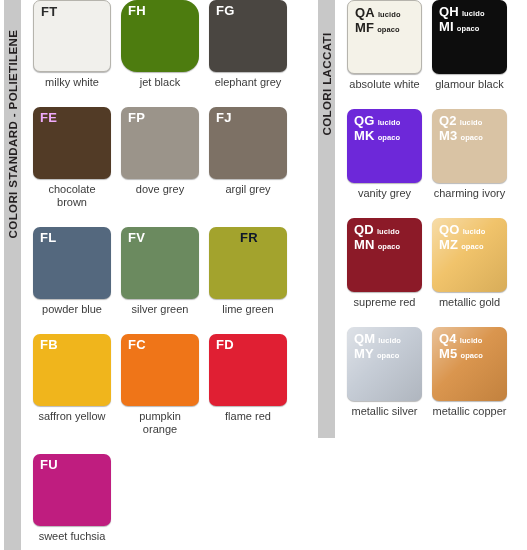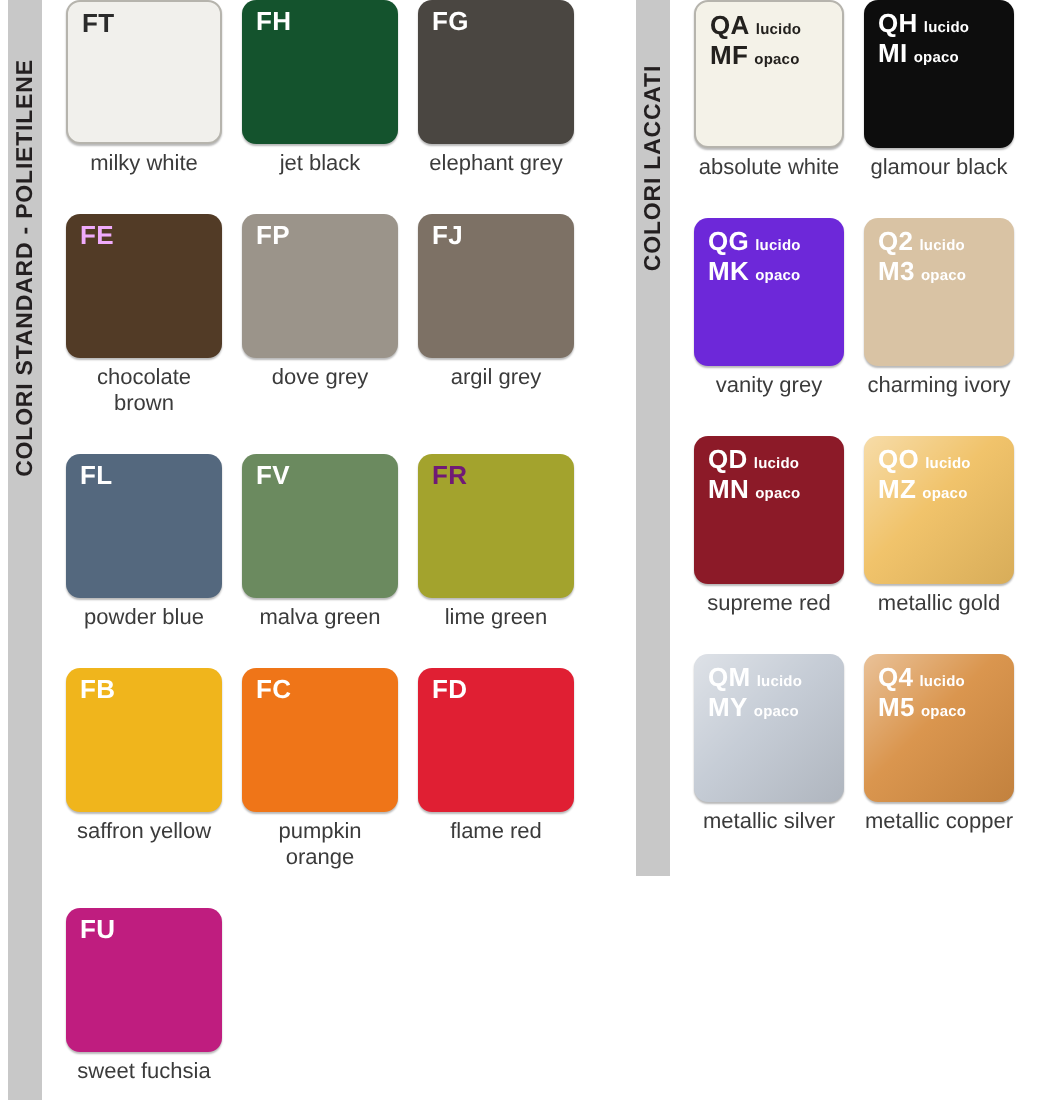--- a/index.html
+++ b/index.html
@@ -124,21 +124,21 @@
 
   <div class="panel" id="panel-standard">
       <div class="row">
         <div class="cell">
           <div class="swatch bordered" style="background: rgb(241, 240, 236);">
             <div class="code" style="color: rgb(43, 43, 43);">FT</div>
           </div>
           <div class="caption">milky white</div>
         </div>
         <div class="cell">
-          <div class="swatch" style="background: #14532d;">
+          <div class="swatch" style="background: #4d7c0f; border-radius: 16px;">
             <div class="code" style="color: rgb(255, 255, 255);">FH</div>
           </div>
           <div class="caption">jet black</div>
         </div>
         <div class="cell">
           <div class="swatch" style="background: rgb(74, 70, 65);">
             <div class="code" style="color: rgb(255, 255, 255);">FG</div>
           </div>
           <div class="caption">elephant grey</div>
         </div>
@@ -169,25 +169,25 @@
         <div class="cell">
           <div class="swatch" style="background: rgb(84, 104, 126);">
             <div class="code" style="color: rgb(255, 255, 255);">FL</div>
           </div>
           <div class="caption">powder blue</div>
         </div>
         <div class="cell">
           <div class="swatch" style="background: rgb(107, 138, 95);">
             <div class="code" style="color: rgb(255, 255, 255);">FV</div>
           </div>
-          <div class="caption">malva green</div>
+          <div class="caption">silver green</div>
         </div>
         <div class="cell">
           <div class="swatch" style="background: rgb(163, 163, 45);">
-            <div class="code" style="color: #701a75;">FR</div>
+            <div class="code" style="color: #0f172a; margin-left: 24px;">FR</div>
           </div>
           <div class="caption">lime green</div>
         </div>
       </div>
       <div class="spacer-row"></div>
       <div class="row">
         <div class="cell">
           <div class="swatch" style="background: rgb(240, 181, 28);">
             <div class="code" style="color: rgb(255, 255, 255);">FB</div>
           </div>

